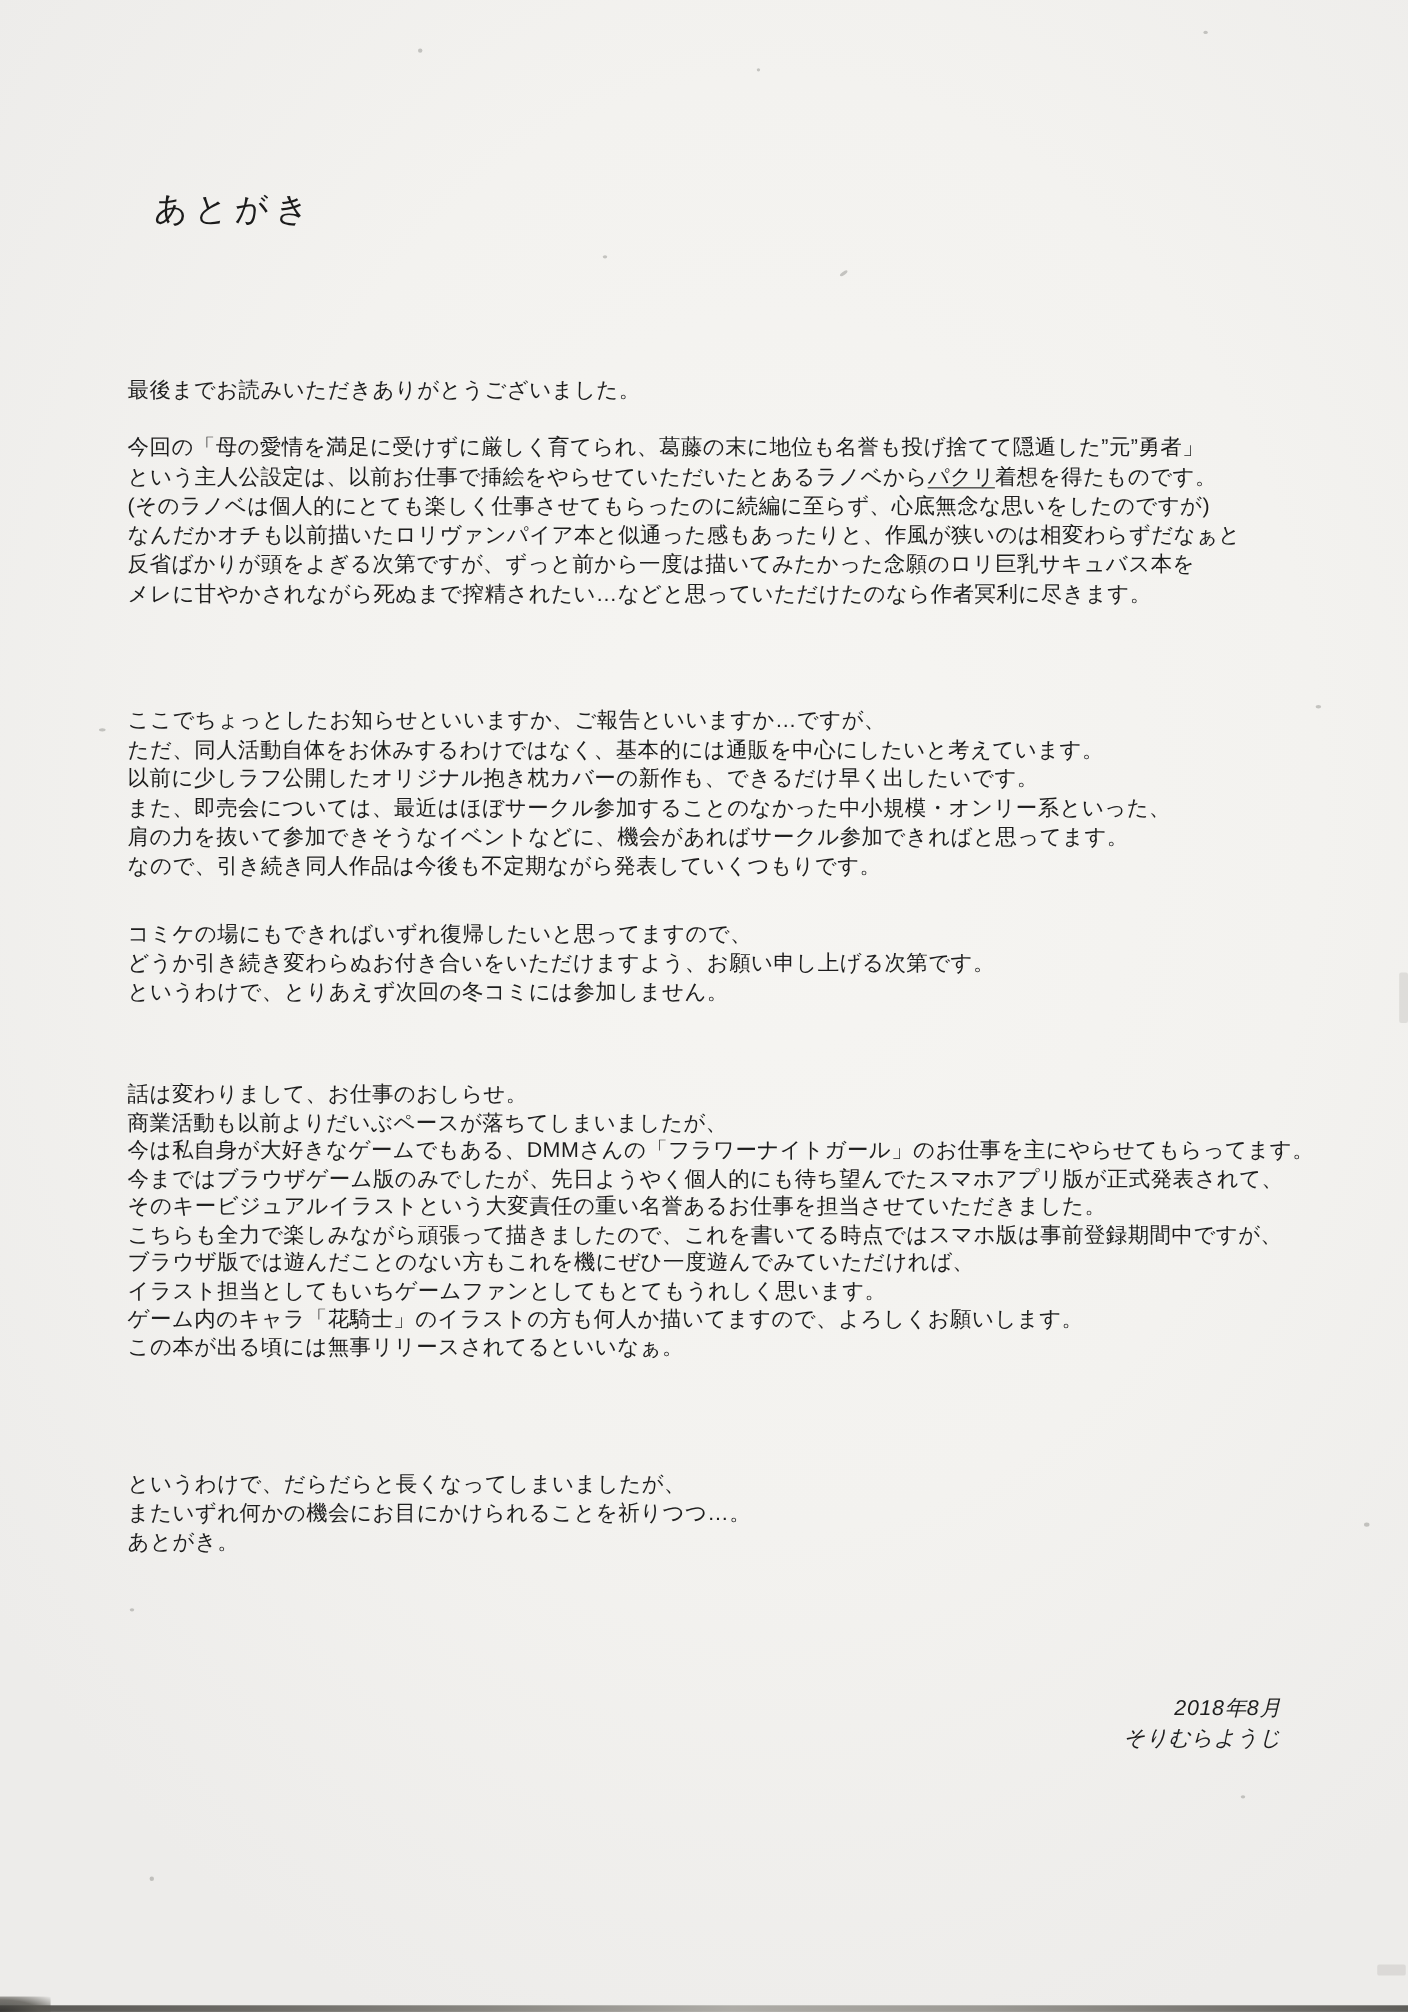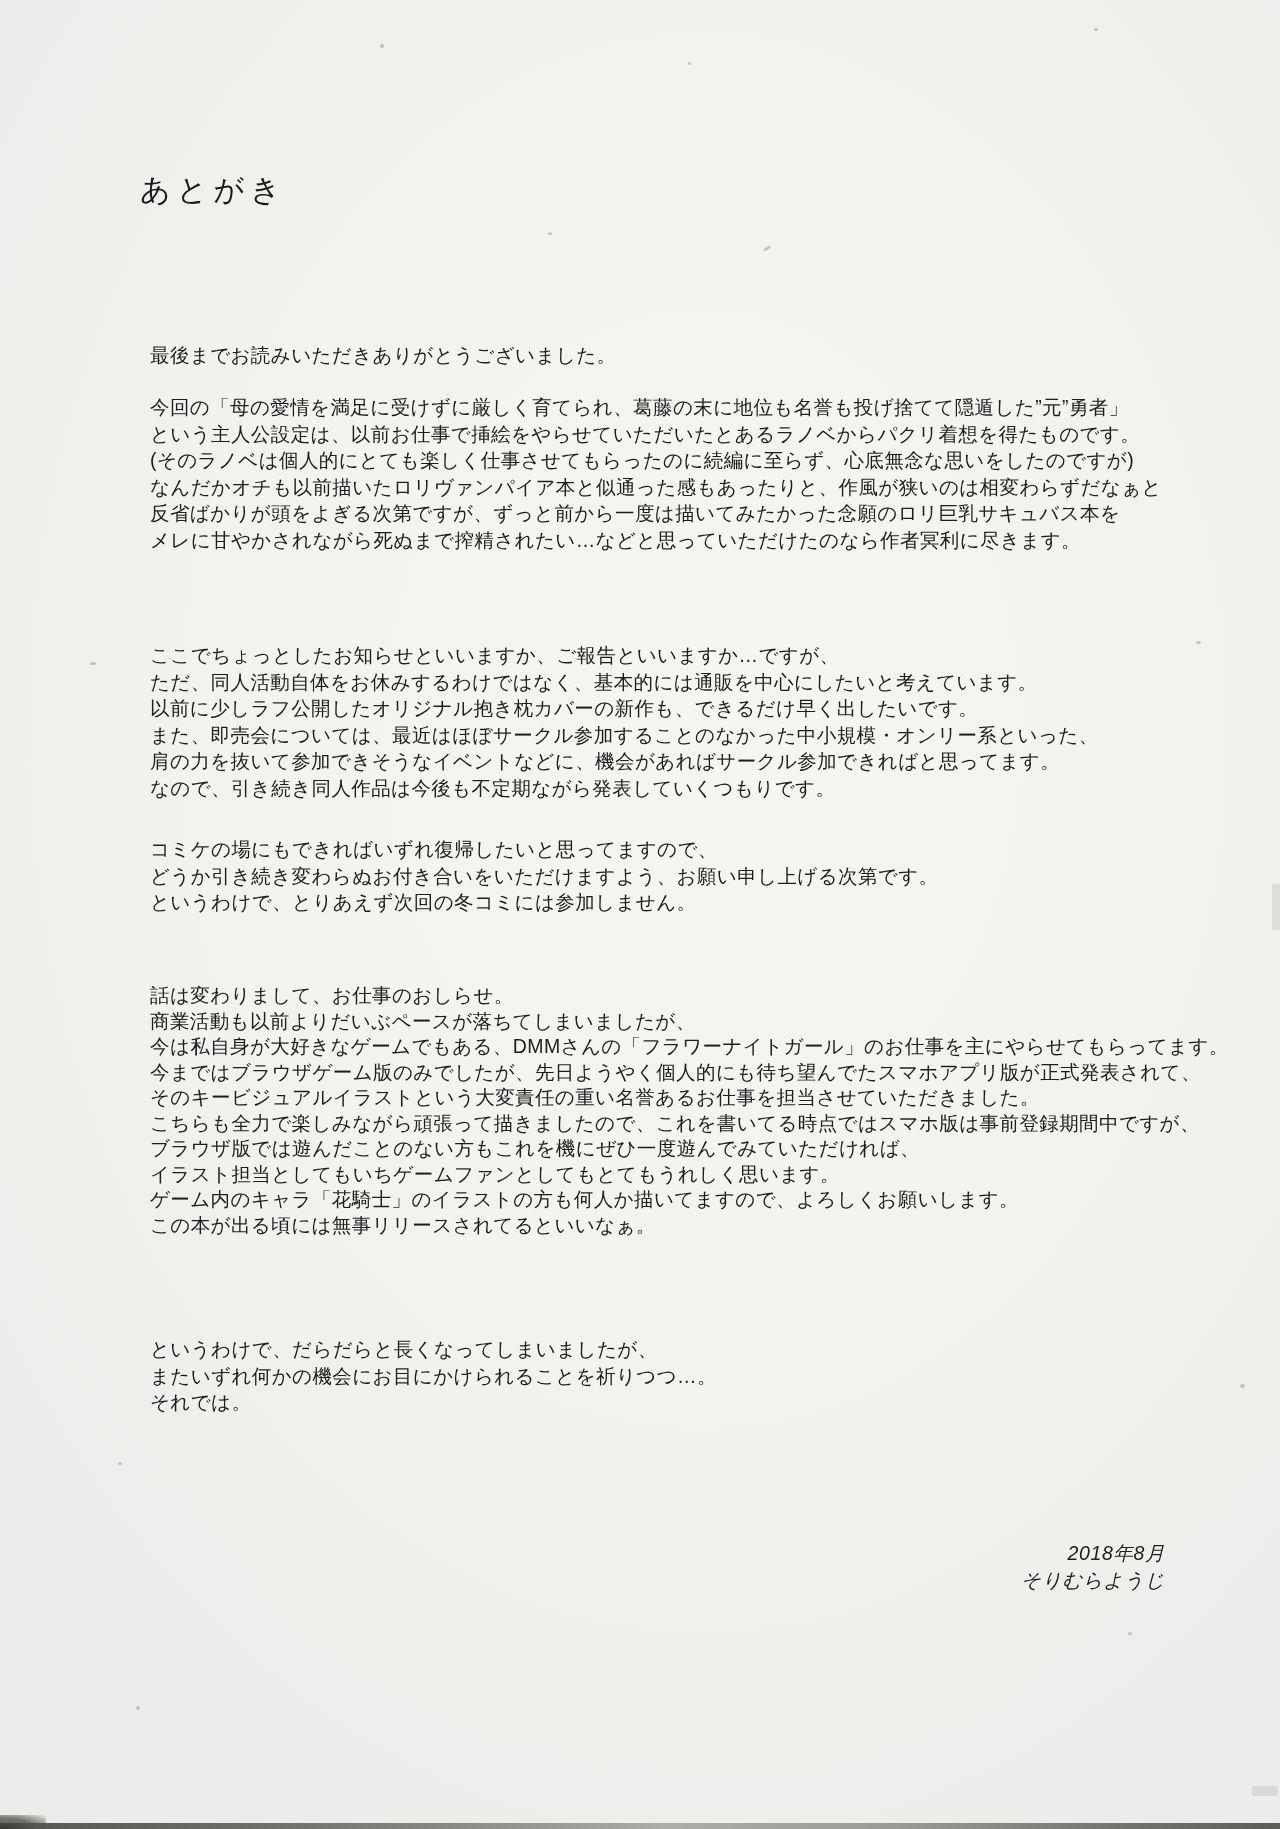--- a/index.html
+++ b/index.html
@@ -24,34 +24,33 @@
     letter-spacing:6px;
   }
   .para{
     position:absolute;
     left:116px;
     color:#1d1d1d;
     font-size:19.5px;
     line-height:26.5px;
     letter-spacing:0.4px;
     white-space:nowrap;
-    margin-left:34px;
   }
   .sig{
     position:absolute;
     right:115px;
     top:1540px;
     text-align:right;
     color:#1d1d1d;
     font-size:19.5px;
     line-height:27px;
     letter-spacing:0.6px;
     font-style:italic;
   }
-  .u{ text-underline-offset:3px; }
+  .u{ text-decoration:underline; text-underline-offset:3px; }
   .speck{
     position:absolute;border-radius:50%;
     background:#8a8a86;opacity:.45;
   }
   .smudge{
     position:absolute;background:#b9b8b4;opacity:.35;border-radius:2px;
   }
   .bottom-edge{
     position:absolute;left:0;right:0;bottom:0;height:6px;
     background:linear-gradient(to right,
@@ -108,21 +107,21 @@
     <div>こちらも全力で楽しみながら頑張って描きましたので、これを書いてる時点ではスマホ版は事前登録期間中ですが、</div>
     <div>ブラウザ版では遊んだことのない方もこれを機にぜひ一度遊んでみていただければ、</div>
     <div>イラスト担当としてもいちゲームファンとしてもとてもうれしく思います。</div>
     <div>ゲーム内のキャラ「花騎士」のイラストの方も何人か描いてますので、よろしくお願いします。</div>
     <div>この本が出る頃には無事リリースされてるといいなぁ。</div>
   </div>
 
   <div class="para" style="top:1336px">
     <div>というわけで、だらだらと長くなってしまいましたが、</div>
     <div>またいずれ何かの機会にお目にかけられることを祈りつつ…。</div>
-    <div>それでは。</div>
+    <div>あとがき。</div>
   </div>
 
   <div class="sig">
     <div>2018年8月</div>
     <div>そりむらようじ</div>
   </div>
 
   <div class="speck" style="left:763px;top:247px;width:8px;height:3px;transform:rotate(-35deg)"></div>
   <div class="speck" style="left:548px;top:232px;width:4px;height:3px"></div>
   <div class="speck" style="left:380px;top:44px;width:4px;height:4px"></div>

